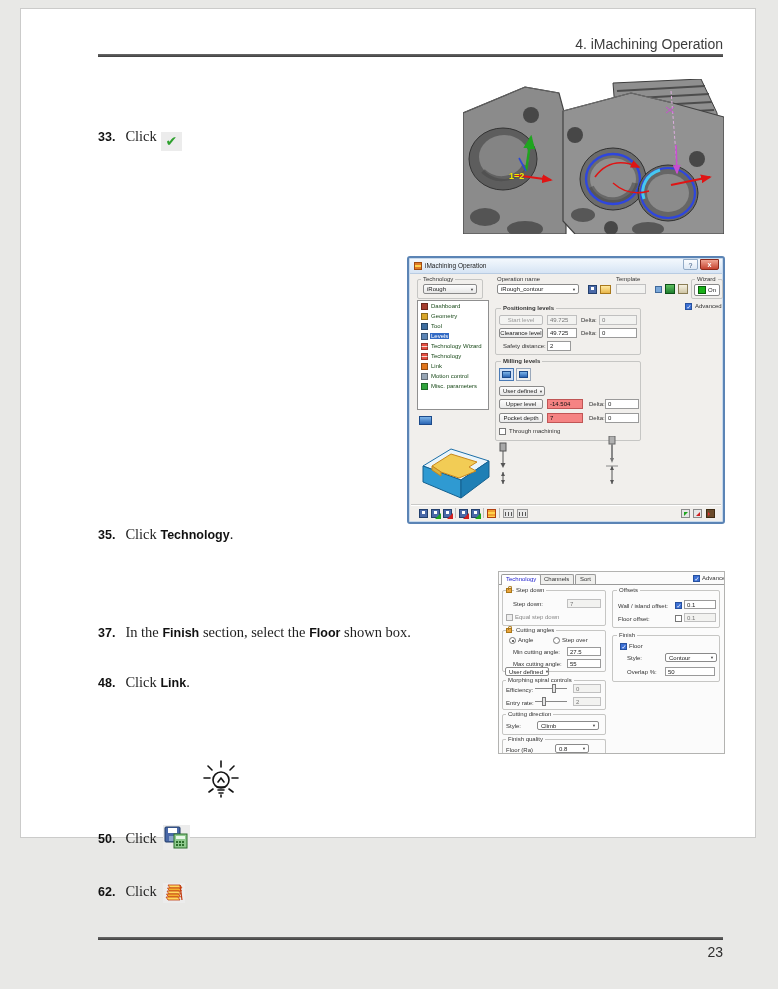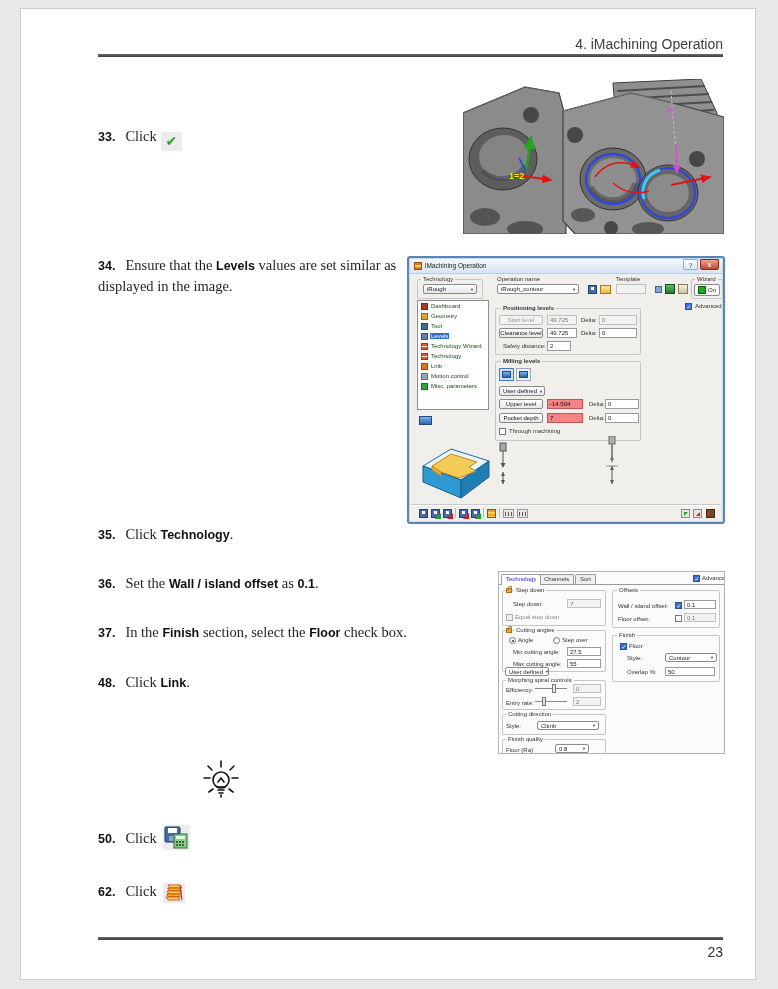--- a/index.html
+++ b/index.html
@@ -1,17 +1,17 @@
 <!DOCTYPE html>
 <html><head>
 <meta charset="utf-8">
 <style>
   html,body{margin:0;padding:0;background:#e8e8e6;}
   .canvas{position:relative;width:778px;height:989px;background:#e8e8e6;overflow:hidden;font-family:"Liberation Sans",sans-serif;}
-  .page{position:absolute;left:20px;top:8px;width:736px;height:972px;background:#ffffff;border:1px solid #cbcbca;box-sizing:border-box;}
+  .page{position:absolute;left:20px;top:8px;width:736px;height:830px;background:#ffffff;border:1px solid #cbcbca;box-sizing:border-box;}
   .abs{position:absolute;}
   
   .hdr{position:absolute;right:32px;top:27px;font:14px "Liberation Sans",sans-serif;color:#3c3c3c;}
   .rule{position:absolute;left:77px;right:32px;height:3px;background:linear-gradient(#6a6a6a,#3e3e3e);}
   .step{position:absolute;font:14.5px/1.45 "Liberation Serif",serif;color:#1f1f1f;white-space:normal;}
   .step .num{font:bold 12.5px "Liberation Sans",sans-serif;color:#111;margin-right:10px;}
   .b{font:bold 12.5px "Liberation Sans",sans-serif;color:#111;}
   .pgnum{position:absolute;right:32px;font:14px "Liberation Sans",sans-serif;color:#2e2e2e;}
   .check-tile{display:inline-block;width:21px;height:19px;background:#ececec;text-align:center;font:bold 14px/19px "DejaVu Sans",sans-serif;color:#2ea12e;vertical-align:-5px;margin-left:4px;}
   .icon-tile{display:inline-block;background:#ececec;vertical-align:-7px;margin-left:6px;}
@@ -138,23 +138,20 @@
     <line x1="208" y1="12" x2="214" y2="88" stroke="#dcaede" stroke-width="1" stroke-dasharray="3,2"></line>
     <line x1="213" y1="66" x2="214" y2="94" stroke="#c84fd0" stroke-width="1.6" marker-end="url(#ma)"></line>
     <path d="M203,28 l8,6 M211,28 l-8,6" stroke="#c84fd0" stroke-width="1"></path>
   </svg>
   <div class="cadlab" style="left:488px;top:162px">1=2</div>
 
   <div class="step" style="left:77px;top:117px">
     <span class="num">33.</span><span>Click</span><span class="check-tile">✔</span>
   </div>
 
-  <div class="step" style="left:77px;top:246px;width:322px">
-    <span class="num">34.</span><span>Ensure that the </span><span class="b">Levels</span><span> values are set similar as displayed in the image.</span>
-  </div>
 
   <div class="dlg ui">
     <div class="dlg-tb">
       <span class="dlg-icon"></span>
       <span class="dlg-title">iMachining Operation</span>
       <span class="tb-help">?</span>
       <span class="tb-close">x</span>
     </div>
 
     <div class="grp" style="left:8px;top:21px;width:66px;height:20px"></div>
@@ -297,25 +294,22 @@
     <span class="tbi i-id" style="left:94px;top:251px"></span>
     <span class="tbi i-id" style="left:108px;top:251px"></span>
     <span class="tbi i-ga" style="left:272px;top:251px"></span>
     <span class="tbi i-ra" style="left:284px;top:251px"></span>
     <span class="tbi i-ex" style="left:297px;top:251px"></span>
   </div>
 
   <div class="step" style="left:77px;top:515px">
     <span class="num">35.</span><span>Click </span><span class="b">Technology</span><span>.</span>
   </div>
-  <div class="step" style="left:77px;top:564px">
-    <span class="num">36.</span><span>Set the </span><span class="b">Wall / island offset</span><span> as </span><span class="b">0.1</span><span>.</span>
-  </div>
   <div class="step" style="left:77px;top:613px">
-    <span class="num">37.</span><span>In the </span><span class="b">Finish</span><span> section, select the </span><span class="b">Floor</span><span> check box.</span>
+    <span class="num">37.</span><span>In the </span><span class="b">Finish</span><span> section, select the </span><span class="b">Floor</span><span> shown box.</span>
   </div>
   <div class="step" style="left:77px;top:663px">
     <span class="num">48.</span><span>Click </span><span class="b">Link</span><span>.</span>
   </div>
 
   <div class="tech ui">
     <div class="tabline"></div>
     <span class="tab sel" style="left:2px">Technology</span>
     <span class="tab" style="left:40px">Channels</span>
     <span class="tab" style="left:76px">Sort</span>

